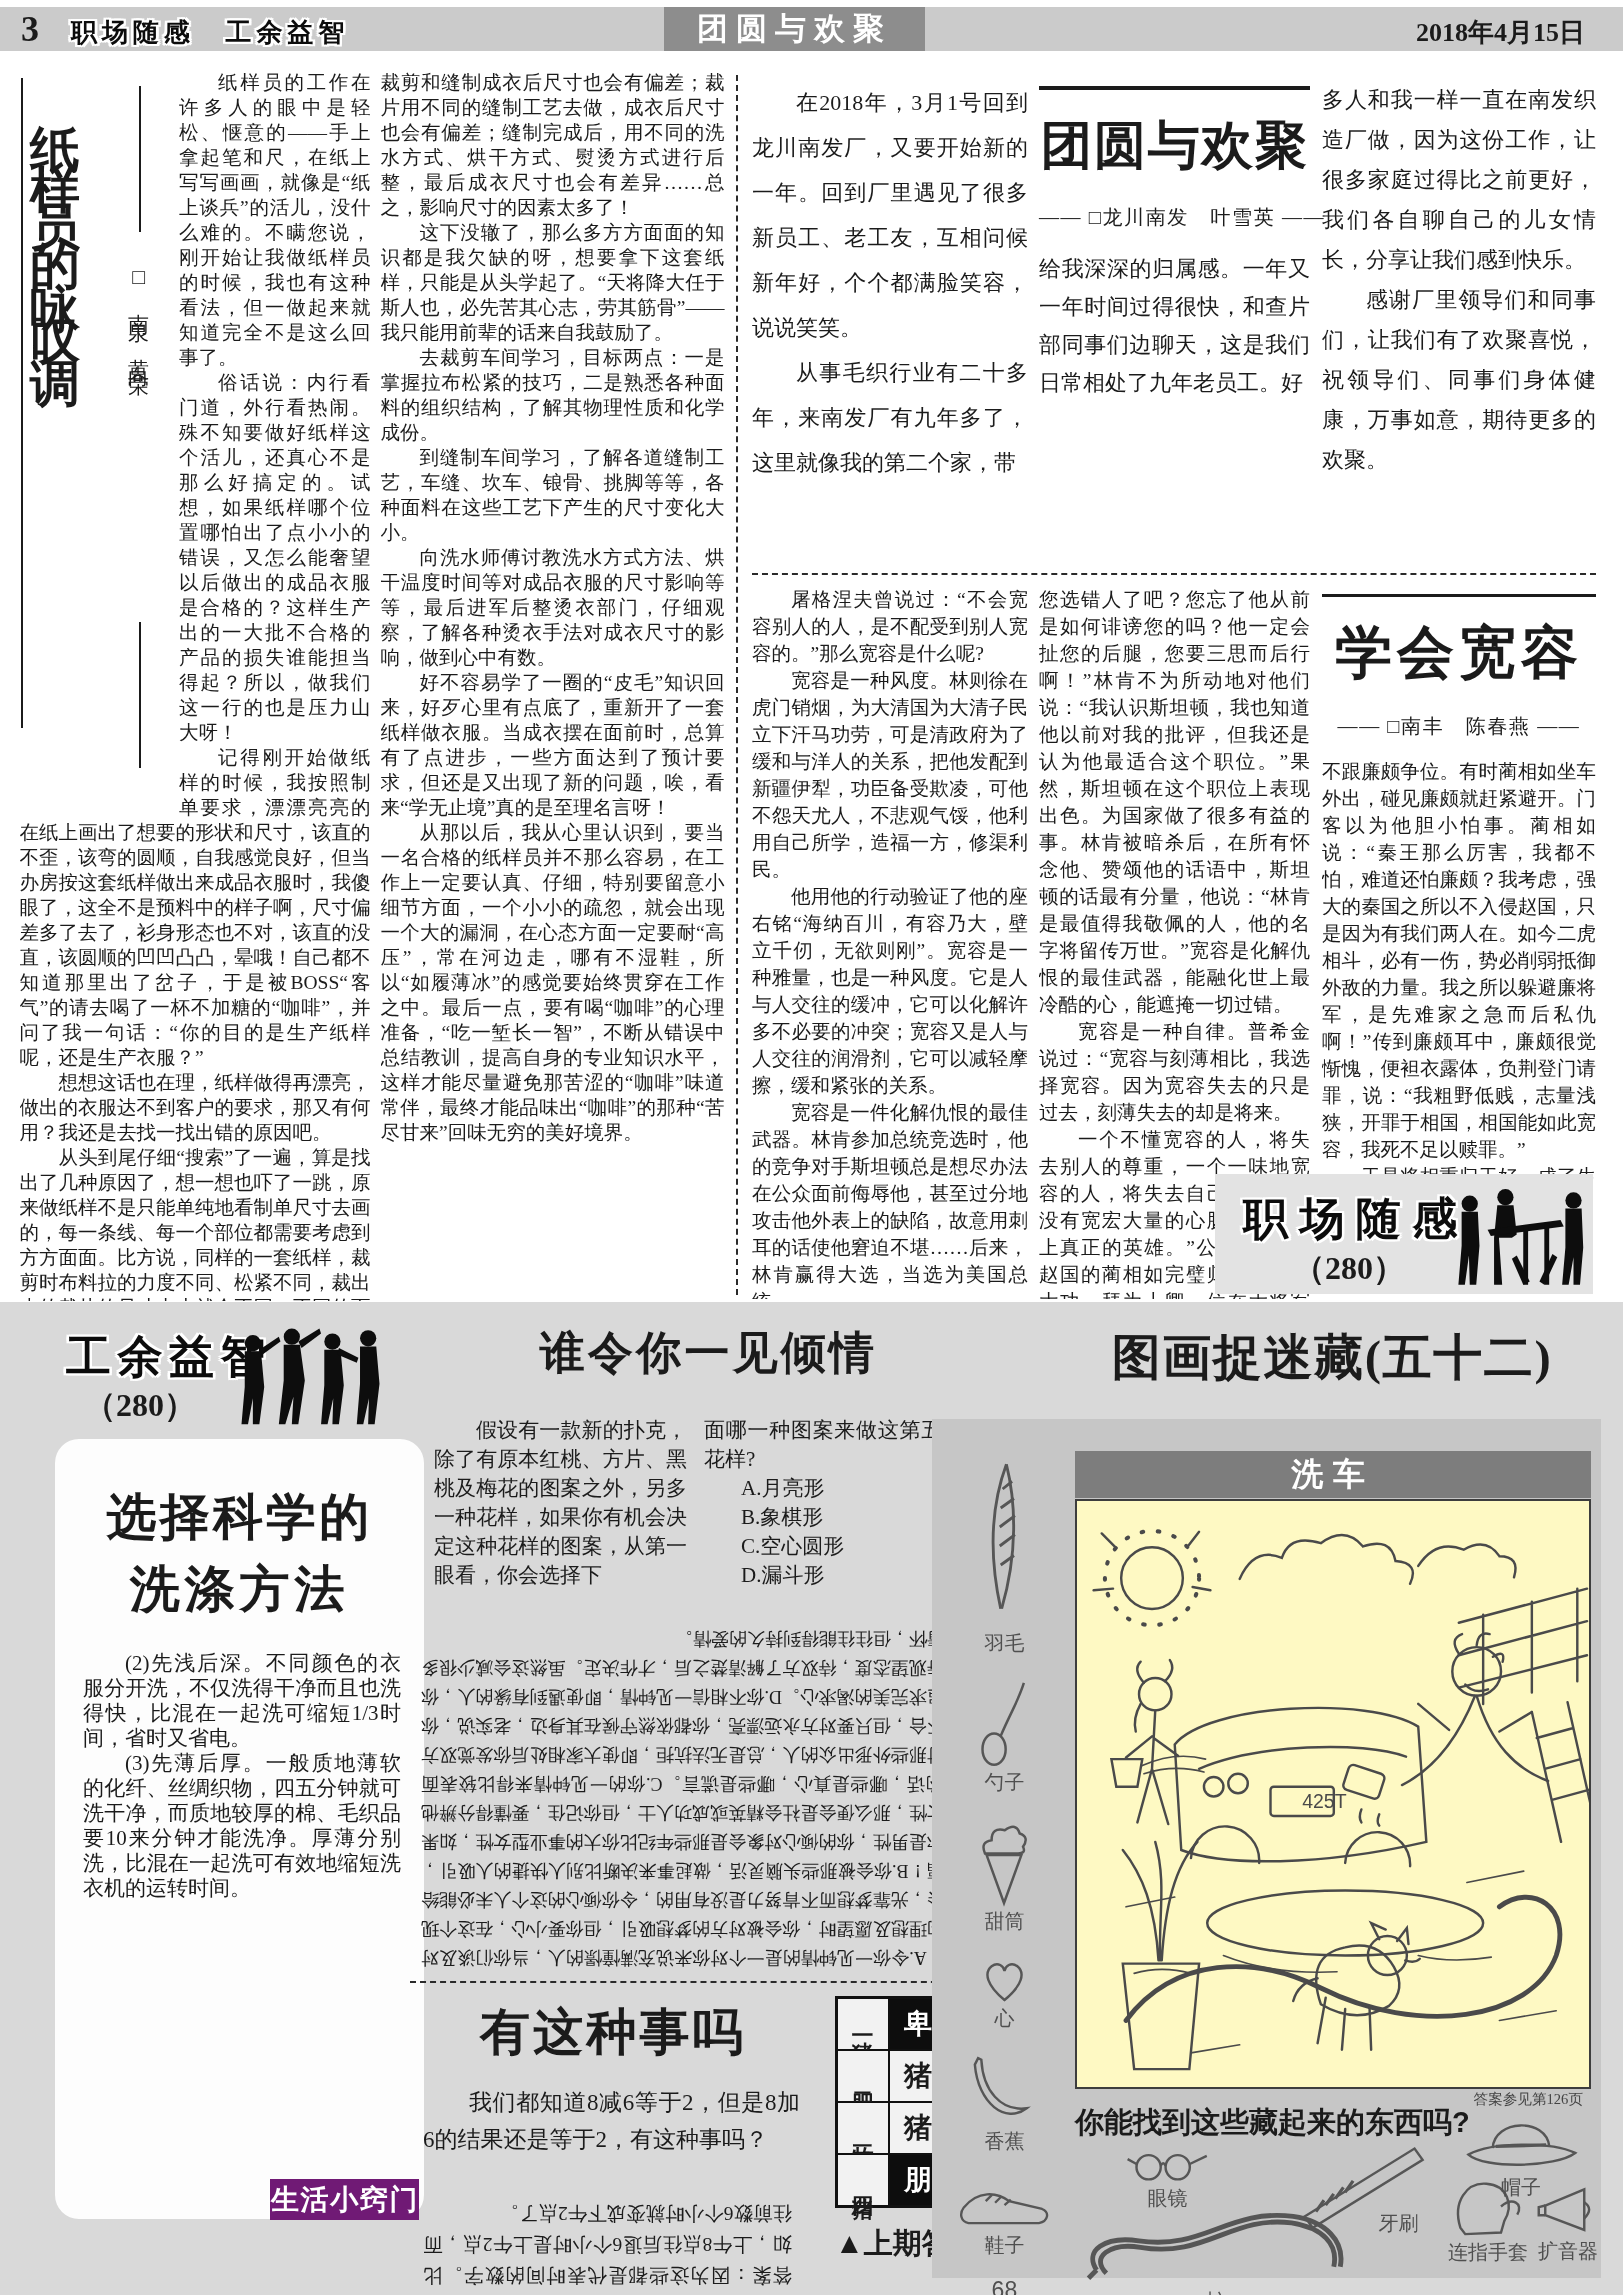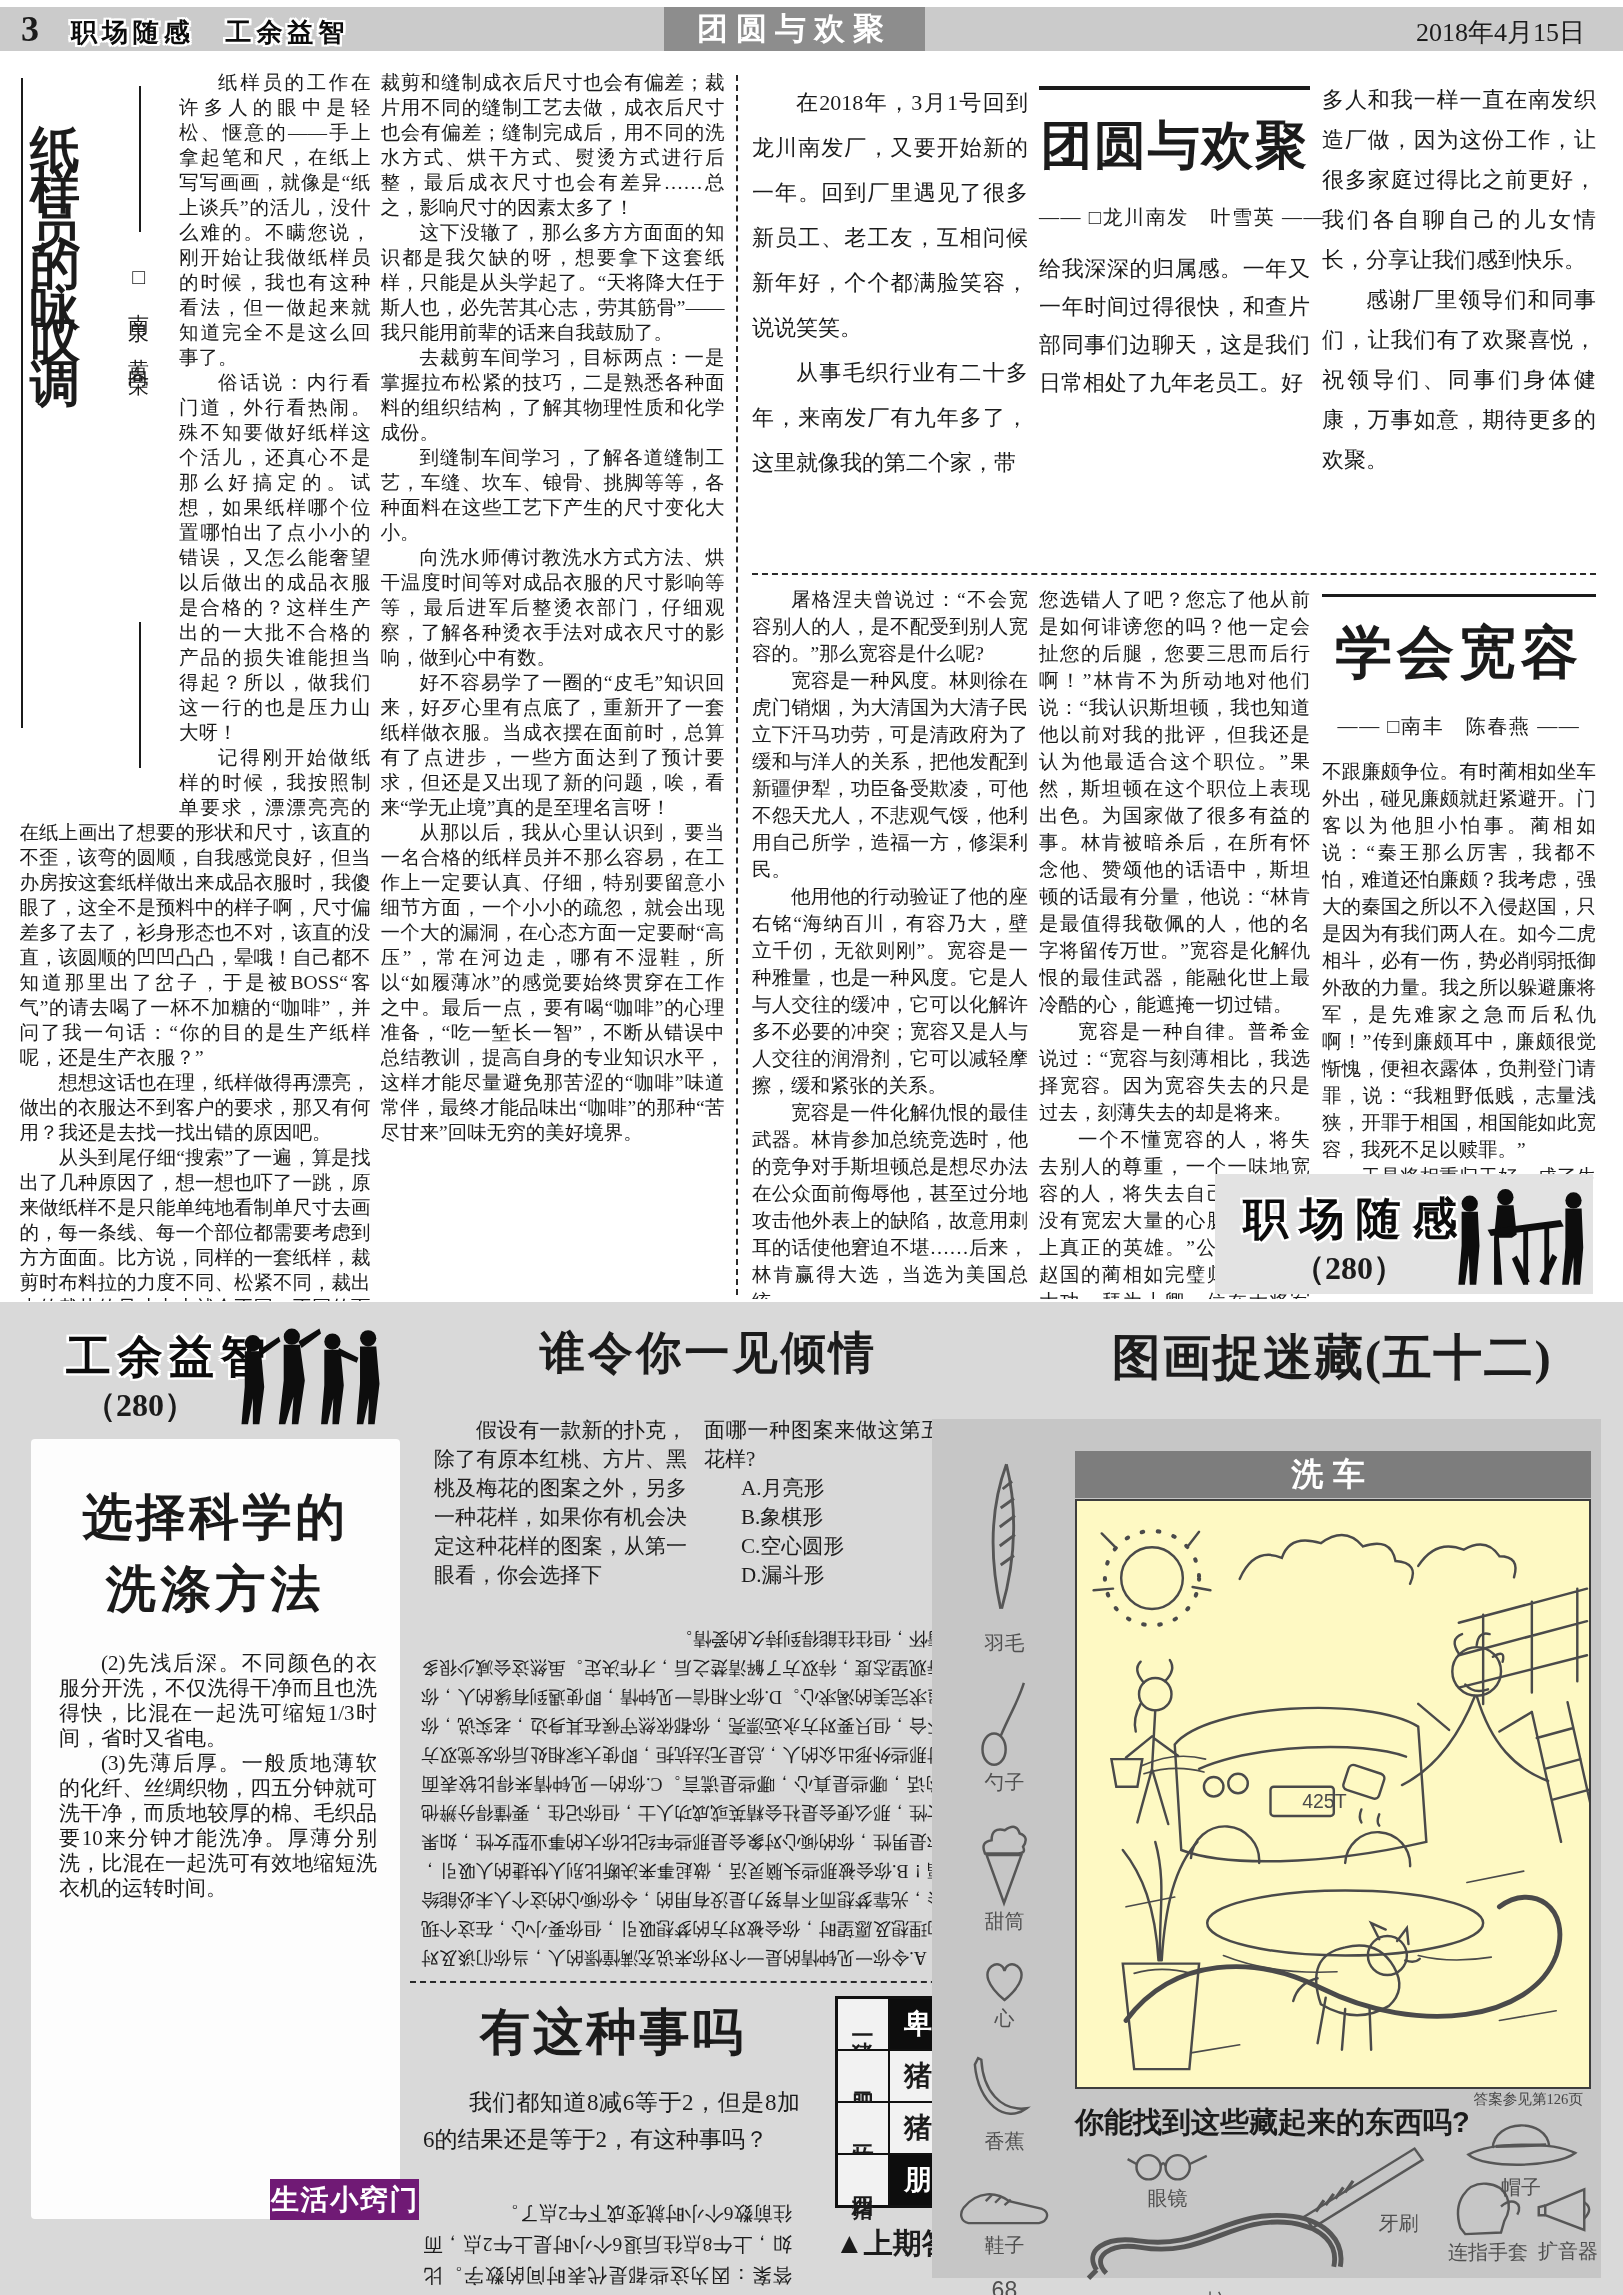--- a/index.html
+++ b/index.html
@@ -18,21 +18,21 @@
   .dashh{border-top:2.4px dashed #2a2a2a;height:0;}
   
   .vert{writing-mode:vertical-rl;text-orientation:upright;}
   
   .byline{text-align:center;font-size:20px;letter-spacing:1.6px;white-space:nowrap;}
   
   .bubble{font-weight:900;color:#0c0c0c;
     text-shadow:-2.4px 0 #fff,2.4px 0 #fff,0 -2.4px #fff,0 2.4px #fff,-2.4px -2.4px #fff,2.4px 2.4px #fff,2.4px -2.4px #fff,-2.4px 2.4px #fff;}
   
   .graypanel{background:#d9d9d9;}
-  .whitebox{background:#fdfdfd;border-radius:4px;}
+  .whitebox{background:#fdfdfd;border-radius:24px;margin-left:24px;}
   .tag{background:#701a75;color:#fff;font-weight:bold;text-align:right;font-family:Liberation Serif, serif;}
   .rot180{transform:rotate(180deg);}
   
   .ans-table{display:grid;grid-template-columns:52px 58px 58px 58px;border:2.4px solid #111;}
   .td{border:1.6px solid #111;height:50px;display:flex;align-items:center;justify-content:center;
       font-size:28px;font-weight:bold;background:#f2f2f2;}
   .td.black{background:#0d0d0d;color:#fff;}
   .td.label{font-size:22px;line-height:1.05;writing-mode:vertical-rl;text-orientation:upright;font-weight:bold;}
   
   .scan{background:#c6c6c6;}
@@ -45,21 +45,21 @@
 </style>
 </head>
 <body>
 
 <div class="abs band" style="left:0;top:6.5px;width:1624px;height:44px;">
   <span class="abs" style="left:21px;top:1.6px;font-size:36px;font-weight:bold;">3</span>
   <span class="abs bubble" style="left:71px;top:8px;font-size:26px;letter-spacing:4.9px;">职场随感　工余益智</span>
   <div class="abs masthead" style="left:664px;top:0;width:261px;height:44px;font-size:31px;line-height:44px;">
     <span>团圆与欢聚</span>
   </div>
-  <span class="abs" style="right:39px;top:8px;font-size:26px;font-weight:normal;">2018年4月15日</span>
+  <span class="abs" style="right:39px;top:8px;font-size:26px;font-weight:bold;">2018年4月15日</span>
 </div>
 
 <div class="abs" style="left:19.5px;top:70px;width:705px;height:1231px;">
 
   <div class="abs just" style="left:0;top:0;width:351px;height:1231px;font-size:19.5px;line-height:25px;">
     <div style="float:left;width:145px;height:735px;position:relative;margin-right:14.6px;">
       <div class="abs rule" style="left:1.6px;top:8px;width:2.4px;height:650px;"></div>
       <div class="abs vert h-serif" style="left:23px;top:14.6px;height:698px;font-size:50px;letter-spacing:39px;font-weight:900;">纸样员的咏叹调</div>
       <div class="abs rule" style="left:119px;top:16px;width:2.4px;height:146px;"></div>
       <div class="abs vert" style="left:106px;top:195px;height:325px;font-size:21px;letter-spacing:8px;">□南泉　黄向荣</div>

